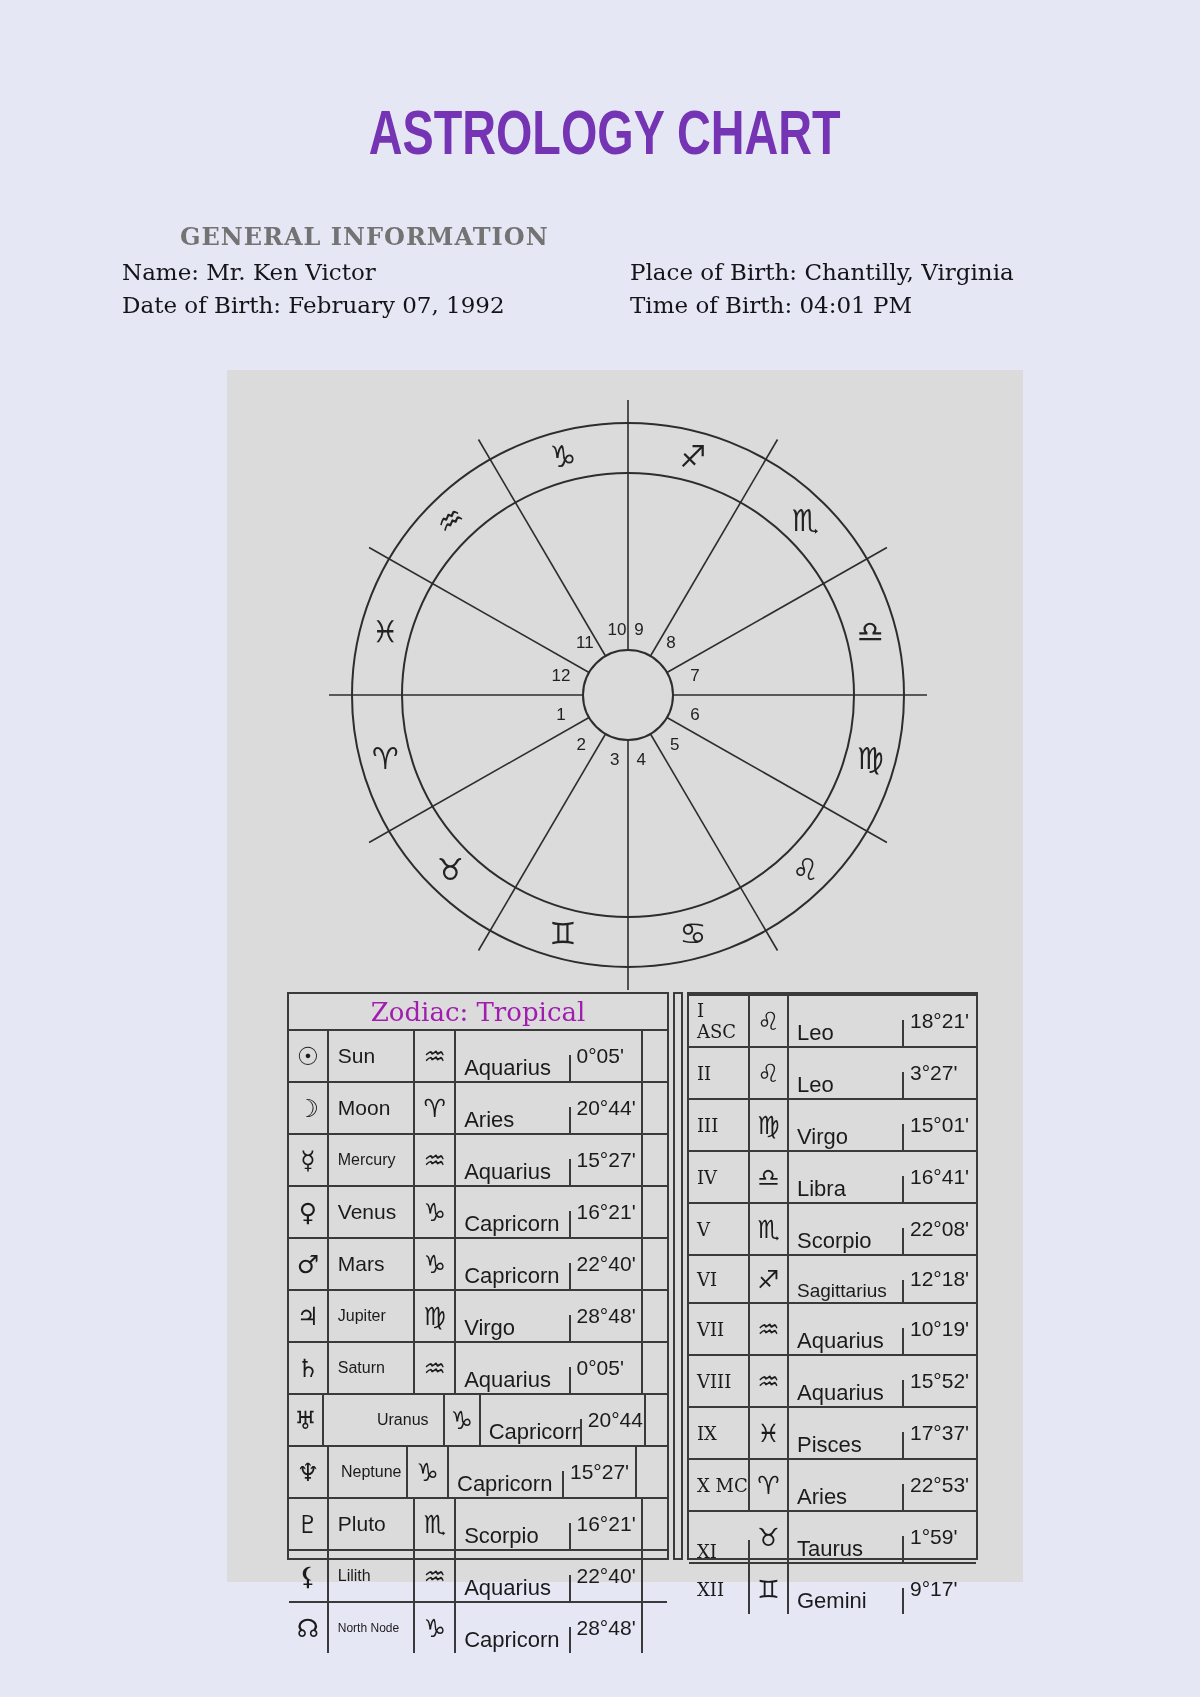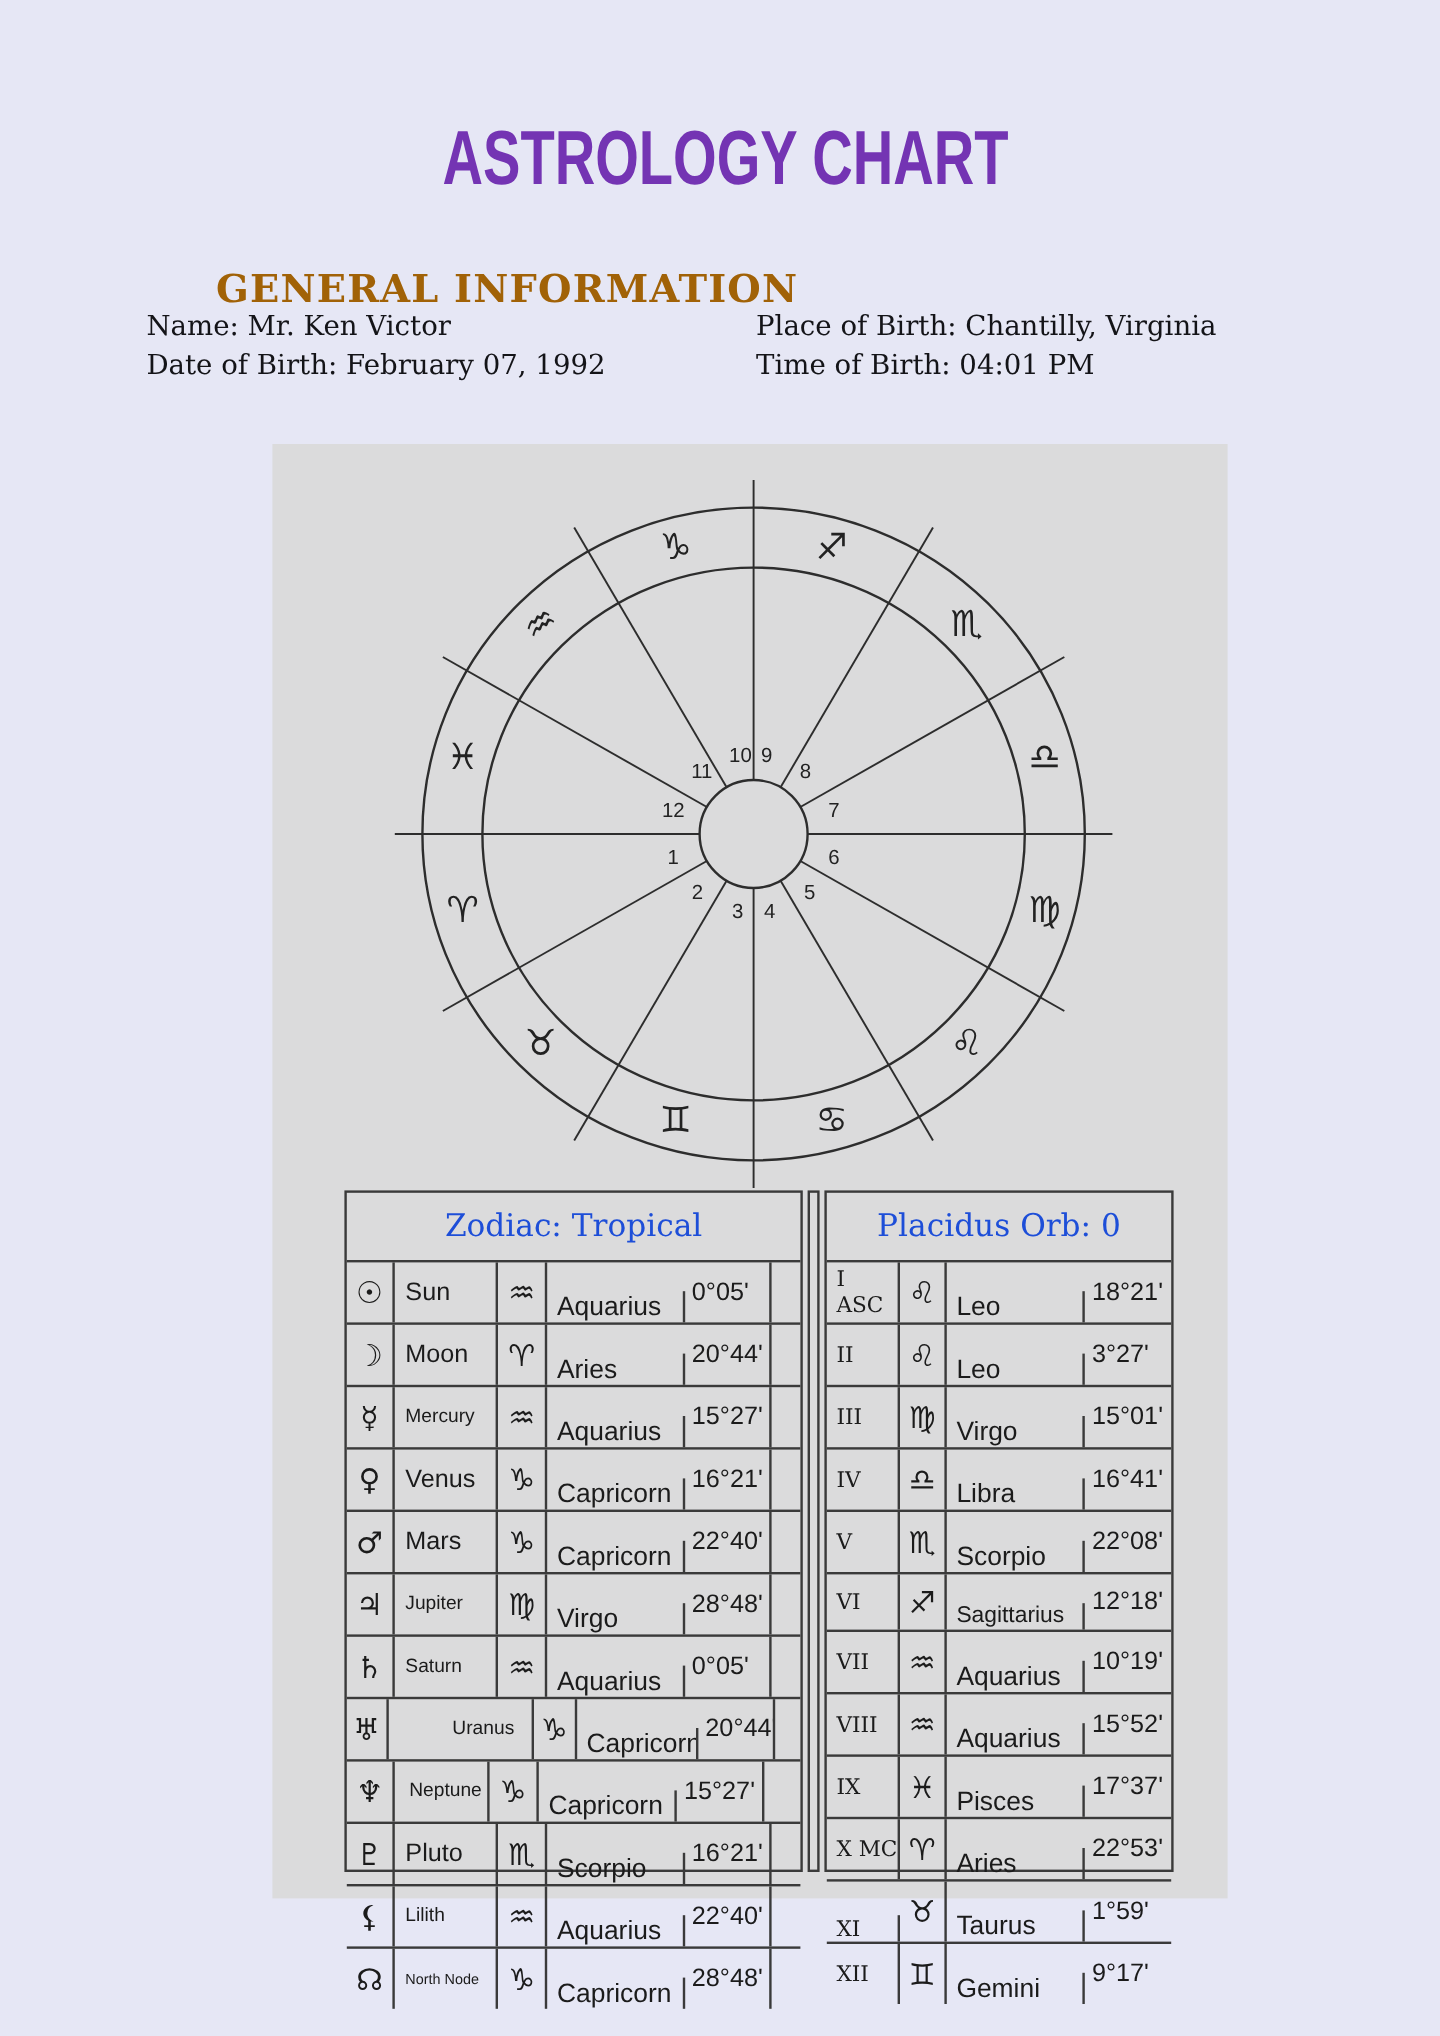--- a/index.html
+++ b/index.html
@@ -3,30 +3,30 @@
 <meta charset="utf-8">
 <style>
   html,body{margin:0;padding:0;}
   body{font-family:"Liberation Sans", sans-serif;}
   .page{position:relative;width:1200px;height:1697px;background:#e6e7f5;overflow:hidden;}
   .title-wrap{position:absolute;left:5px;top:104px;width:1200px;text-align:center;}
   .title{display:inline-block;font-family:"Liberation Sans",sans-serif;font-weight:700;
          font-size:57px;line-height:1;color:#7434b3;letter-spacing:0px;
          transform:scale(0.82,1.12);transform-origin:center;white-space:nowrap;}
   .gen-heading{position:absolute;left:180px;top:222px;font-family:"DejaVu Serif",serif;
-         font-size:32px;font-weight:600;color:#a16207;letter-spacing:1px;}
+         font-size:24px;font-weight:600;color:#737373;letter-spacing:1px;}
   .info-line{position:absolute;font-family:"DejaVu Serif",serif;font-size:23px;color:#141418;white-space:nowrap;}
   .card{position:absolute;left:227px;top:370px;width:796px;height:1212px;background:#dbdbdc;}
   .wheel-svg{position:absolute;left:288px;top:355px;width:680px;height:680px;}
   .wheel-svg text{font-family:"Liberation Sans",sans-serif;fill:#222;}
   .wheel-svg .zglyph{font-family:"DejaVu Sans",sans-serif;font-size:30px;fill:#222;}
   .wheel-svg .hnum{font-size:17px;}
   .ztable{position:absolute;top:992px;height:568px;border:2px solid #3a3a3a;box-sizing:border-box;background:transparent;}
-  .thead{height:56px;display:flex;align-items:center;justify-content:center;
-         font-family:"DejaVu Serif",serif;font-size:26px;color:#1d4ed8;}
+  .thead{height:35px;display:flex;align-items:center;justify-content:center;
+         font-family:"DejaVu Serif",serif;font-size:26px;color:#a21caf;}
   .rows{display:flex;flex-direction:column;height:517px;}
   .trow{flex:1;display:flex;border-top:2px solid #3a3a3a;box-sizing:border-box;}
   .cell{display:flex;align-items:center;box-sizing:border-box;border-right:2px solid #3a3a3a;
         color:#1b1b1b;overflow:hidden;}
   .cell.last{border-right:none;}
   .c-center{justify-content:center;}
   .glyphfont{font-family:"DejaVu Sans",sans-serif;font-size:25px;}
   .c-name{padding-left:9px;font-size:20px;}
   .c-sign{padding-left:8px;font-size:22px;margin-top:24px;}
   .c-deg{padding-left:6px;font-size:21px;}
@@ -191,21 +191,20 @@
           <div class="cell c-sign" style="width: 115px;">Capricorn</div>
           <div class="cell c-deg" style="width: 73px;">28°48'</div>
           <div class="cell last" style="width: 24px;"></div>
         </div>
       </div>
   </div>
 
   <div class="table-gap"></div>
 
   <div class="ztable" id="houses-table" style="left:687px;width:291px;">
-    <div class="thead">Placidus Orb: 0</div>
     <div class="rows" id="houses-rows">
         <div class="trow">
           <div class="cell c-label" style="width: 61px;">I ASC</div>
           <div class="cell c-center glyphfont" style="width: 39px;">♌</div>
           <div class="cell c-sign" style="width: 115px;">Leo</div>
           <div class="cell c-deg last" style="width: 72px;">18°21'</div>
         </div>
         <div class="trow">
           <div class="cell c-label" style="width: 61px;">II</div>
           <div class="cell c-center glyphfont" style="width: 39px;">♌</div>

